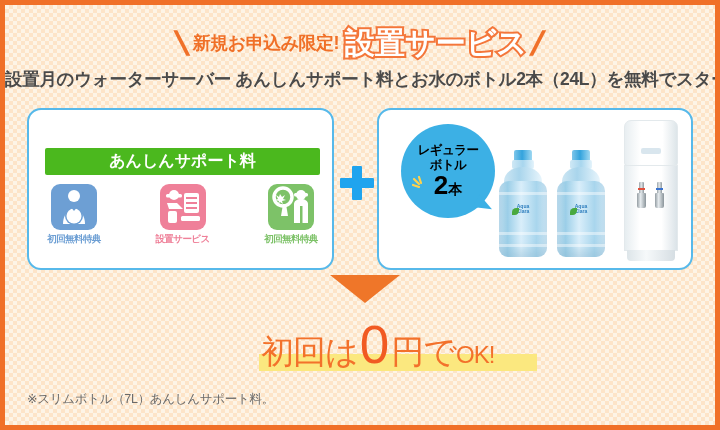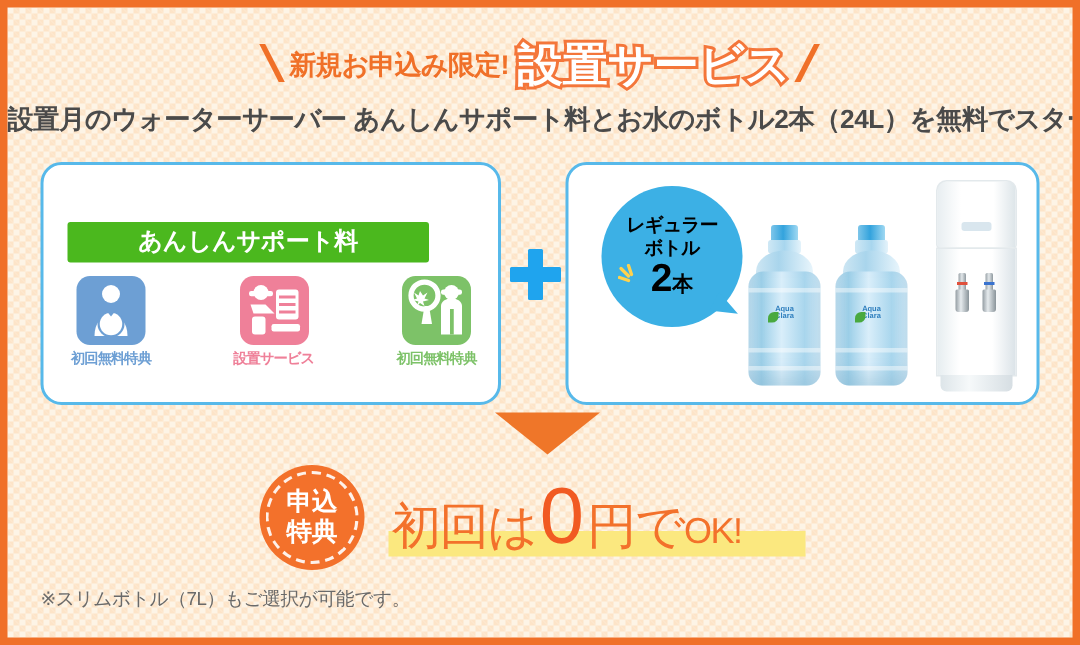--- a/index.html
+++ b/index.html
@@ -70,21 +70,21 @@
   .plus:after{left:12px;top:0;width:10px;height:34px;}
 
   
   .lp-title{
     position:absolute;left:0;top:9px;width:100%;text-align:center;
     font-size:19px;font-weight:bold;color:#ffffff;letter-spacing:-0.5px;
     -webkit-text-stroke:4px #38a8e6;paint-order:stroke fill;
     white-space:nowrap;
   }
   .lp-band{
-    position:absolute;left:16px;top:38px;width:241px;height:27px;
+    position:absolute;left:16px;top:38px;width:275px;height:27px;
     background:#4bb81e;border-radius:2px;
     display:flex;align-items:center;justify-content:center;
     font-size:16px;font-weight:bold;color:#ffffff;letter-spacing:0px;
   }
   .icons{
     position:absolute;left:12px;top:74px;width:283px;
     display:flex;justify-content:space-between;
   }
   .icell{width:66px;text-align:center;}
   .ibox{
@@ -356,29 +356,25 @@
         </div>
         <div class="sv-base"></div>
       </div>
 
     </div>
   </div>
 
   <div class="arrow"></div>
 
   <div class="offer">
-    <div class="badge">
-      <span>申込</span>
-      <span>特典</span>
-    </div>
     <div class="hilite"></div>
     <div class="offer-text">
       <span class="ot k">初回は</span>
       <span class="ot zero">0</span>
       <span class="ot k">円</span>
       <span class="ot k">で</span>
       <span class="ot ok">OK!</span>
     </div>
   </div>
 
-  <div class="note">※スリムボトル（7L）もご選択が可能です。</div>
+  <div class="note">※スリムボトル（7L）あんしんサポート料。</div>
 
 </div>
 
 </body></html>

